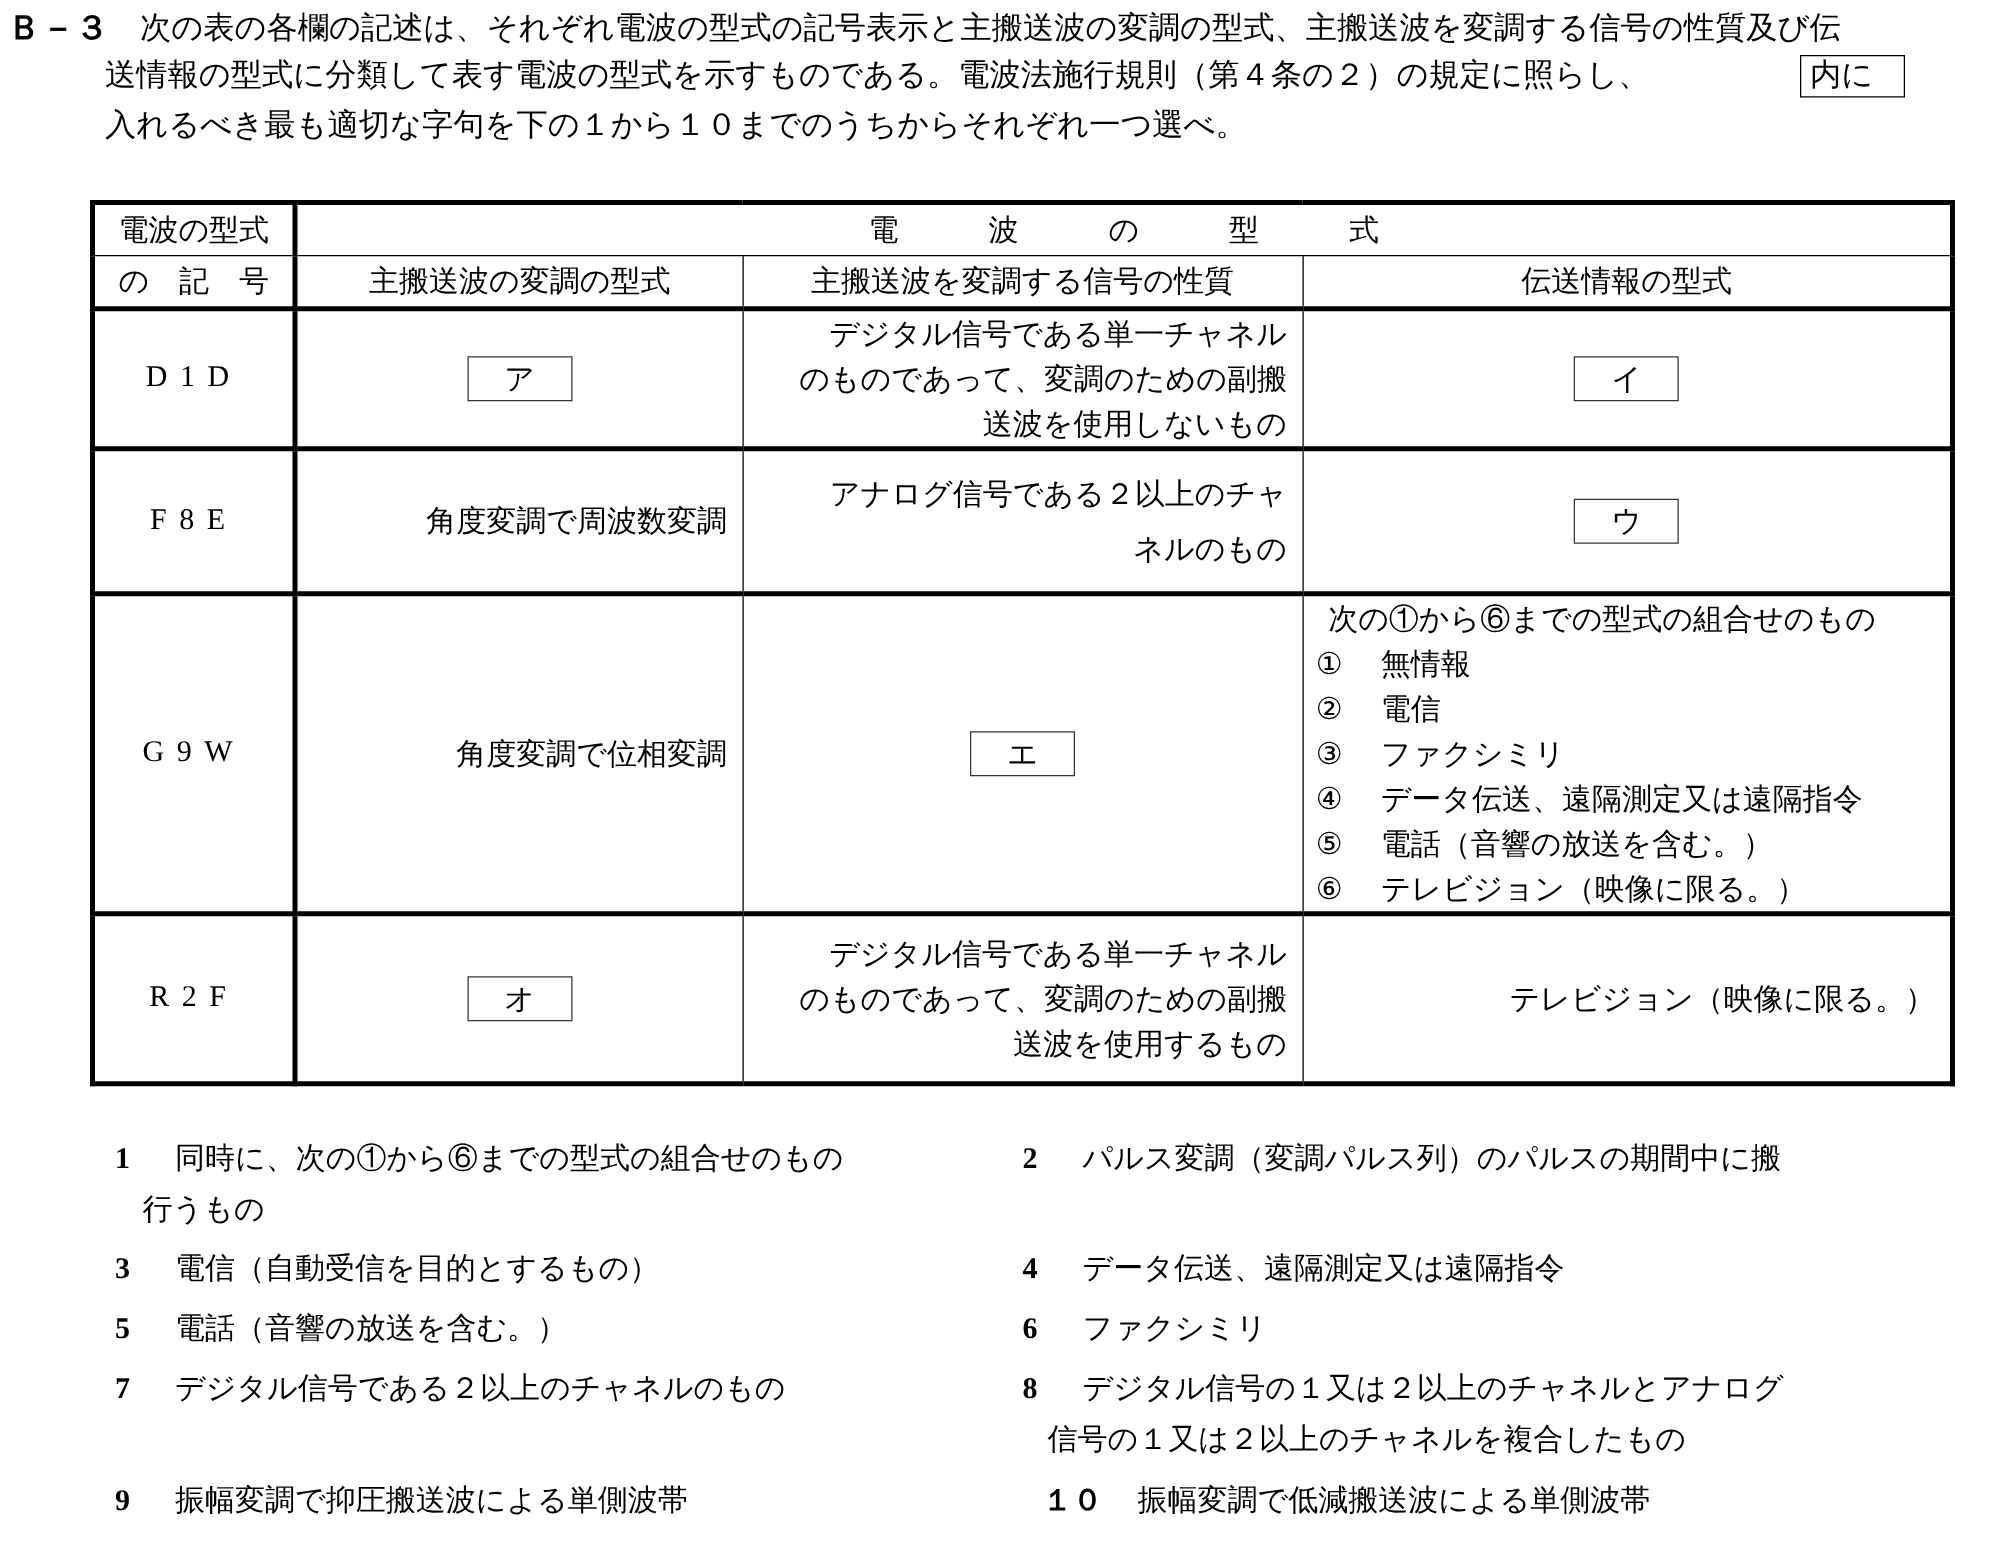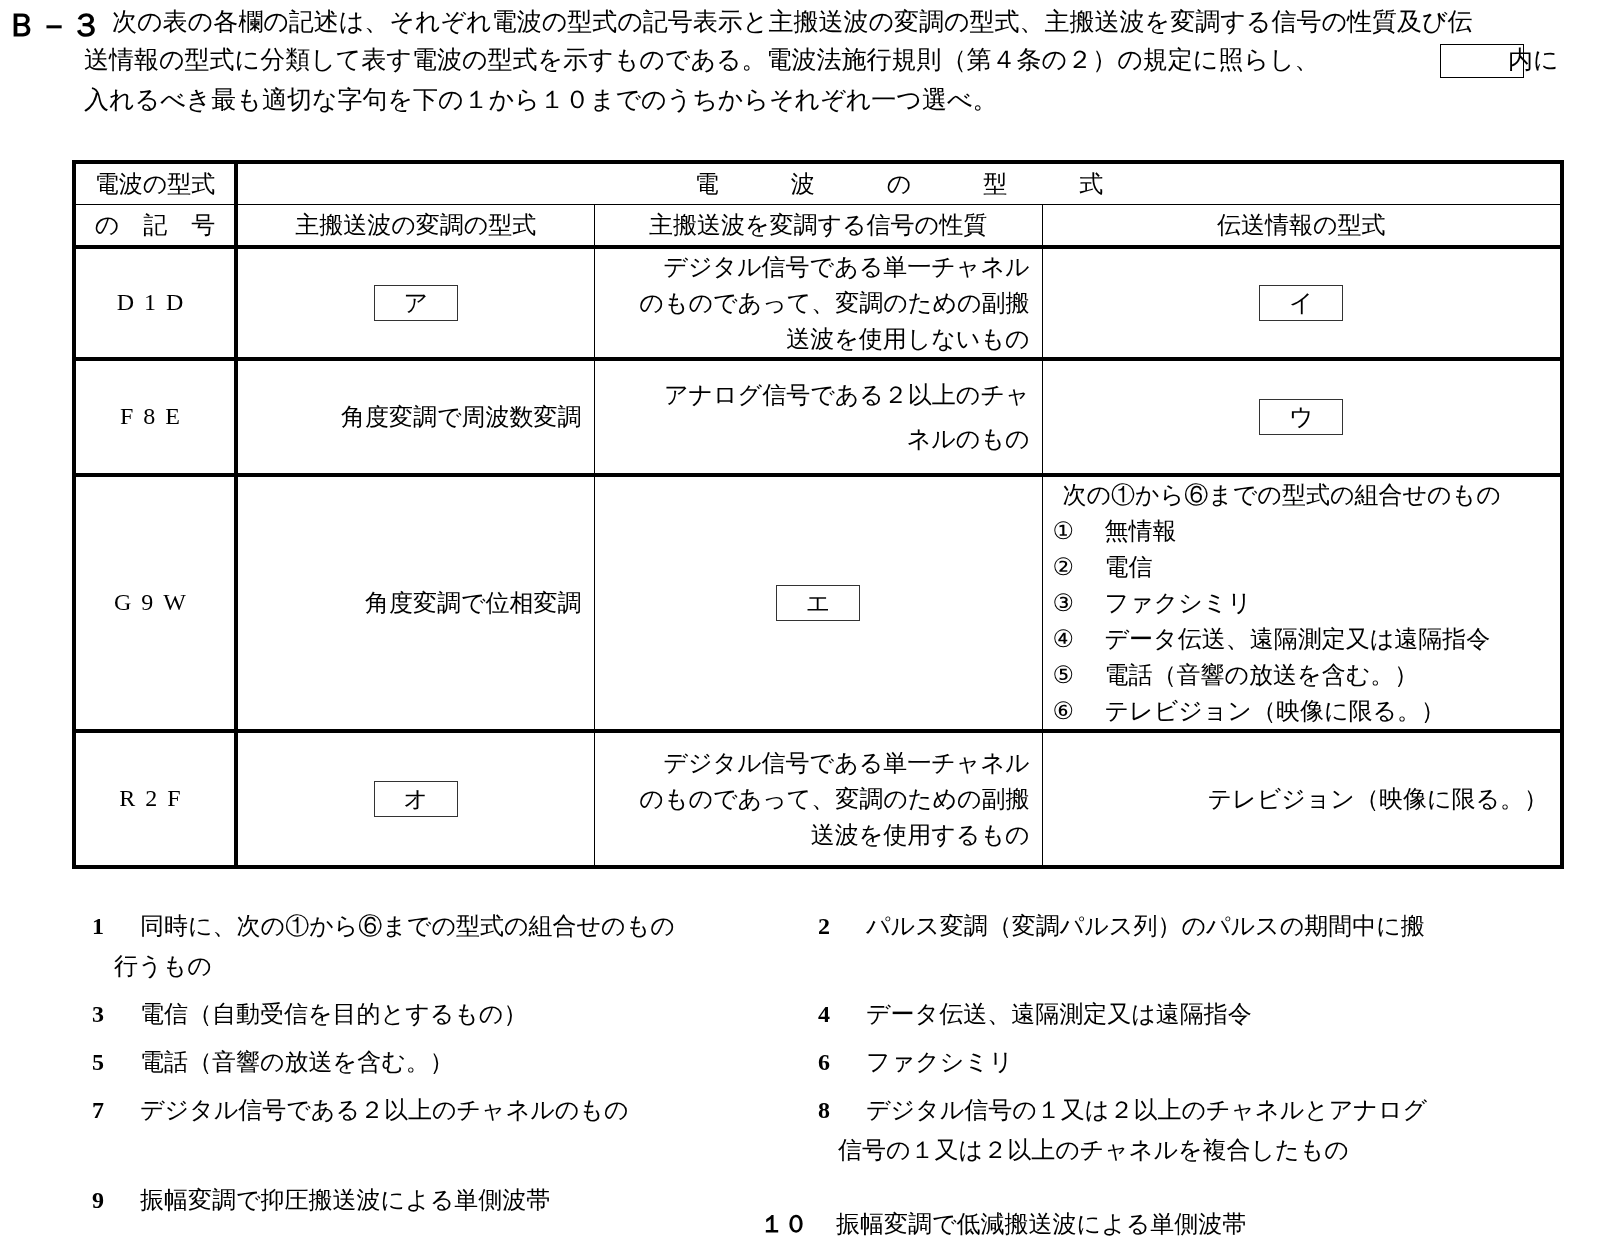--- a/index.html
+++ b/index.html
@@ -1,19 +1,19 @@
 <!DOCTYPE html>
 <html><head>
 <meta charset="utf-8">
 <style>
   html, body { margin:0; padding:0; background:#ffffff; }
   body { width:1603px; height:1246px; position:relative; overflow:hidden;
          font-family: "DejaVu Serif", "Liberation Serif", serif; color:#000; font-size:25px; }
   .abs { position:absolute; white-space:nowrap; }
-  .q-label { left:6px; top:4px; font-weight:bold; font-family:"Liberation Serif", serif; font-size:32px; }
+  .q-label { left:6px; top:4px; font-weight:bold; font-family:"Liberation Serif", serif; font-size:27px; }
   .q-line { font-size:25px; line-height:36px; }
   .blank-inline { position:absolute; left:1440px; top:44px; width:82px; height:32px; border:1.5px solid #000; }
   table.main { position:absolute; left:72px; top:160px; border-collapse:collapse; }
   table.main td { border:1px solid #000; padding:0; vertical-align:middle; font-size:24px; }
   .thick-top { border-top:4px solid #000 !important; }
   .thick-bottom { border-bottom:4px solid #000 !important; }
   .thick-left { border-left:4px solid #000 !important; }
   .thick-right { border-right:4px solid #000 !important; }
   .center { text-align:center; }
   .code { text-align:center; font-family:"Liberation Serif", serif; font-size:26px; letter-spacing:10px; }
@@ -24,21 +24,21 @@
   .choice { position:absolute; font-size:24px; line-height:40px; }
   .choice .num { font-family:"Liberation Serif", serif; font-weight:bold; display:inline-block; }
 </style>
 </head>
 <body>
 
 <div class="abs q-label">Ｂ－３</div>
 <div class="abs q-line" style="left:112px; top:4px;">次の表の各欄の記述は、それぞれ電波の型式の記号表示と主搬送波の変調の型式、主搬送波を変調する信号の性質及び伝</div>
 <div class="abs q-line" style="left:84px; top:42px;">送情報の型式に分類して表す電波の型式を示すものである。電波法施行規則（第４条の２）の規定に照らし、</div>
 <div class="blank-inline"></div>
-<div class="abs q-line" style="left:1508px; top:42px;">内に</div>
+<div class="abs q-line" style="left:1448px; top:42px;">内に</div>
 <div class="abs q-line" style="left:84px; top:82px;">入れるべき最も適切な字句を下の１から１０までのうちからそれぞれ一つ選べ。</div>
 
 <table class="main">
   <colgroup>
     <col style="width:162px">
     <col style="width:358px">
     <col style="width:448px">
     <col style="width:520px">
   </colgroup>
   <tbody>
@@ -154,15 +154,15 @@
 <div class="choice" style="left:92px; top:1090px;">
   <span class="num" style="width:48px;">7</span><span>デジタル信号である２以上のチャネルのもの</span>
 </div>
 <div class="choice" style="left:818px; top:1090px;">
   <span class="num" style="width:48px;">8</span><span>デジタル信号の１又は２以上のチャネルとアナログ</span><br>
   <span style="padding-left:20px;">信号の１又は２以上のチャネルを複合したもの</span>
 </div>
 <div class="choice" style="left:92px; top:1180px;">
   <span class="num" style="width:48px;">9</span><span>振幅変調で抑圧搬送波による単側波帯</span>
 </div>
-<div class="choice" style="left:760px; top:1180px;margin-top:24px;">
+<div class="choice" style="left:834px; top:1180px;">
   <span class="num" style="width:76px;">１０</span><span>振幅変調で低減搬送波による単側波帯</span>
 </div>
 
 </body></html>

